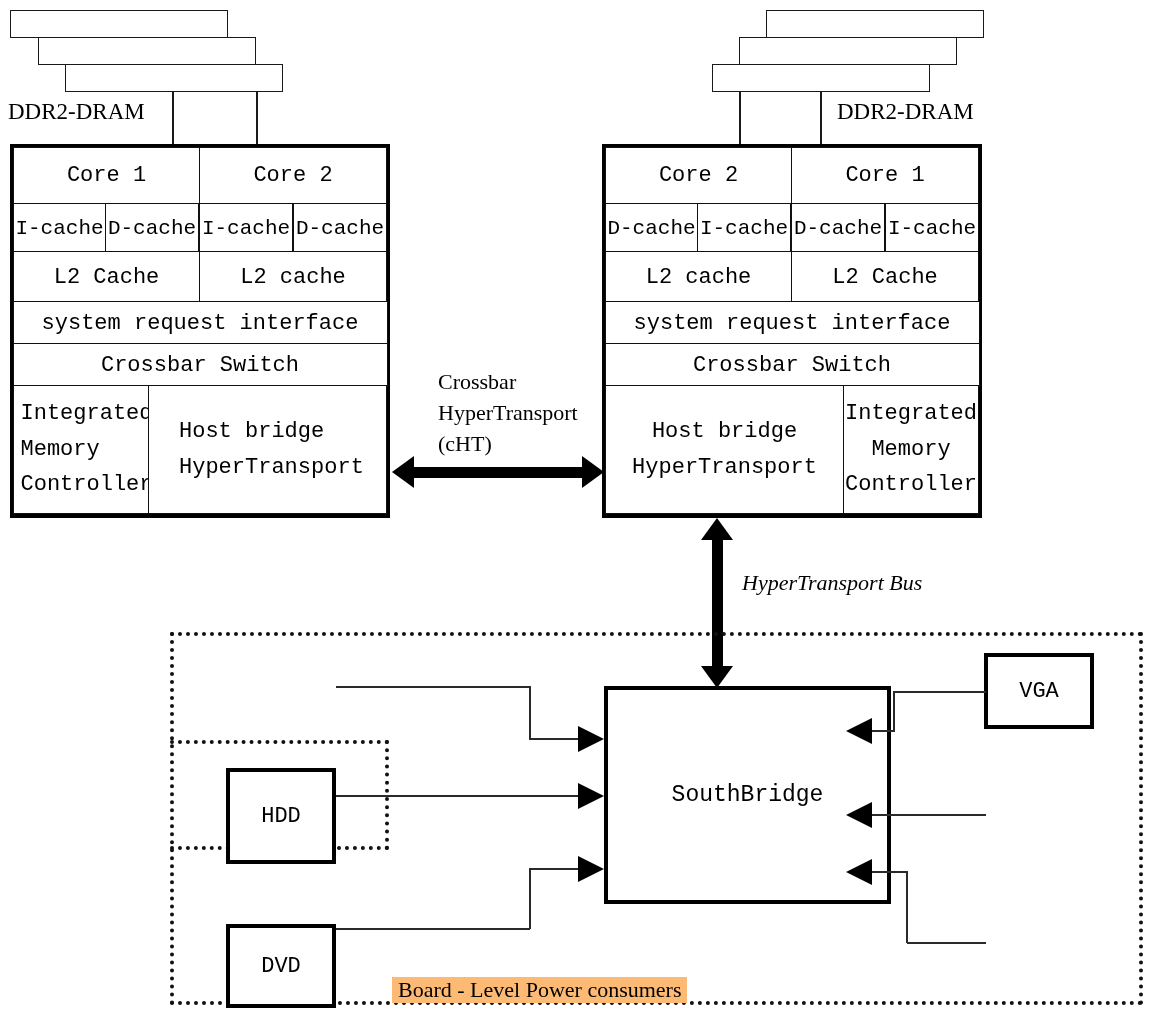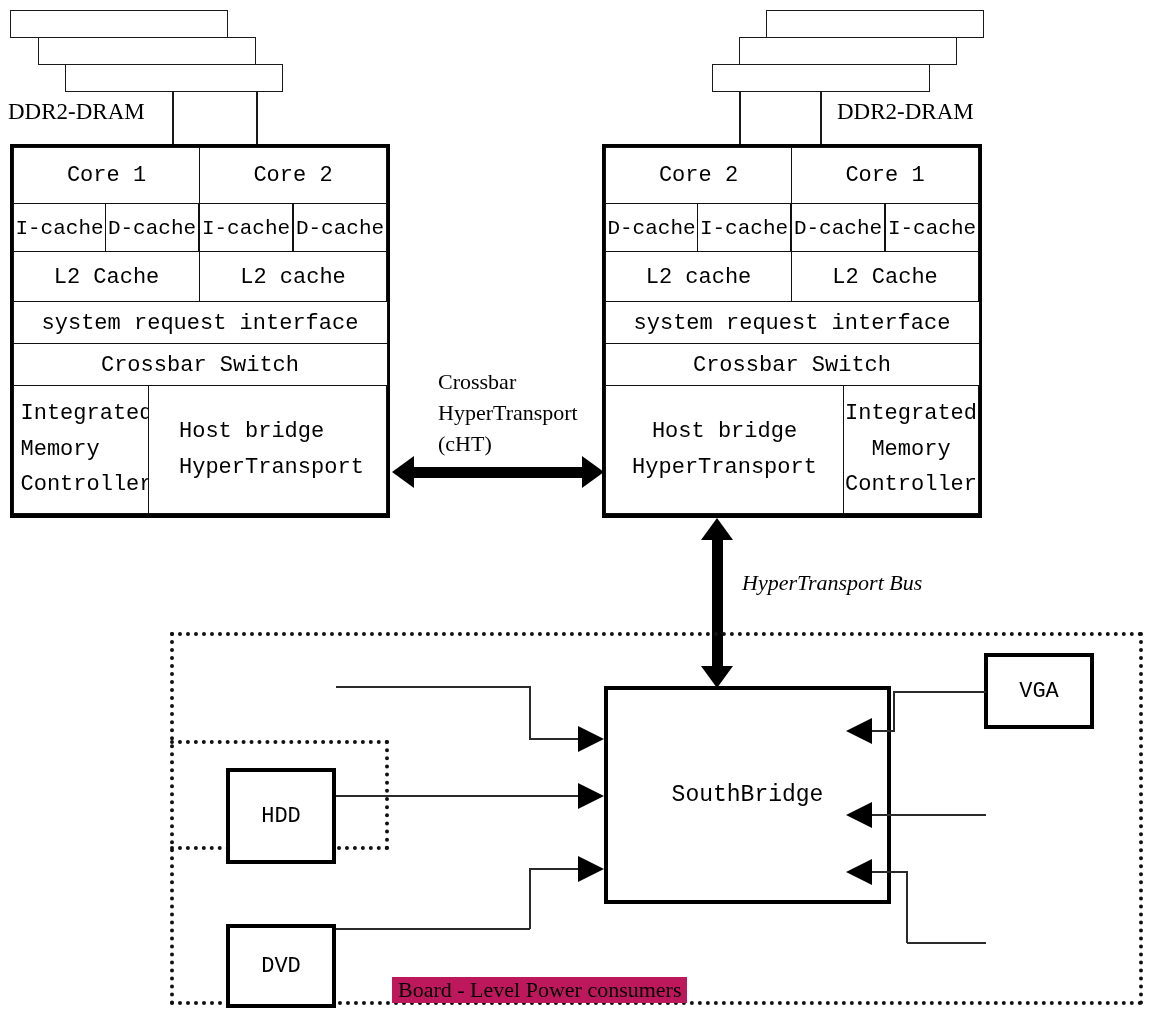--- a/index.html
+++ b/index.html
@@ -39,21 +39,21 @@
   .dbl-v{position:absolute;display:flex;flex-direction:column;align-items:center;}
   .dbl-v .shaftv{flex:1;width:11px;background:#000;}
   .arrow-u{width:0;height:0;border-left:16px solid transparent;border-right:16px solid transparent;border-bottom:22px solid #000;}
   .arrow-d{width:0;height:0;border-left:16px solid transparent;border-right:16px solid transparent;border-top:22px solid #000;}
 
   
   .tri-r{position:absolute;width:0;height:0;border-top:13px solid transparent;border-bottom:13px solid transparent;border-left:26px solid #000;}
   .tri-l{position:absolute;width:0;height:0;border-top:13px solid transparent;border-bottom:13px solid transparent;border-right:26px solid #000;}
   .dotted-seg-h{position:absolute;border-top:4px dotted #111;}
   .dotted-seg-v{position:absolute;border-left:4px dotted #111;} .f21{font-size:21px;} .f22{font-size:22px;} .f23{font-size:23px;}
-  .caption{position:absolute;background:#be185d;padding:0 6px;white-space:nowrap;}
+  .caption{position:absolute;background:#fdba74;padding:0 6px;white-space:nowrap;}
 </style>
 </head>
 <body>
 
 <div id="stage">
 
   <div class="abs dimm" style="left:10px;top:10px;width:218px;height:28px;"></div>
   <div class="abs dimm" style="left:38px;top:37px;width:218px;height:28px;"></div>
   <div class="abs dimm" style="left:65px;top:64px;width:218px;height:28px;"></div>
   <div class="memline" style="left:172px;top:91px;height:55px;"></div>

